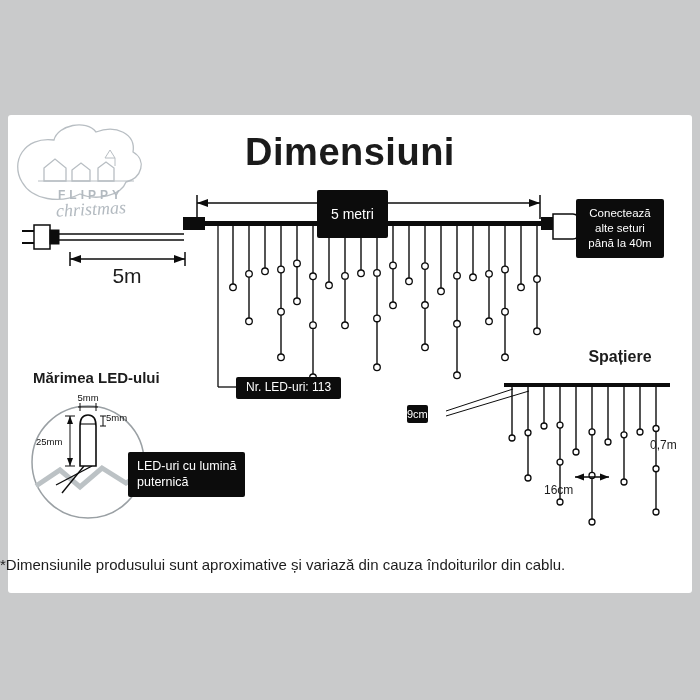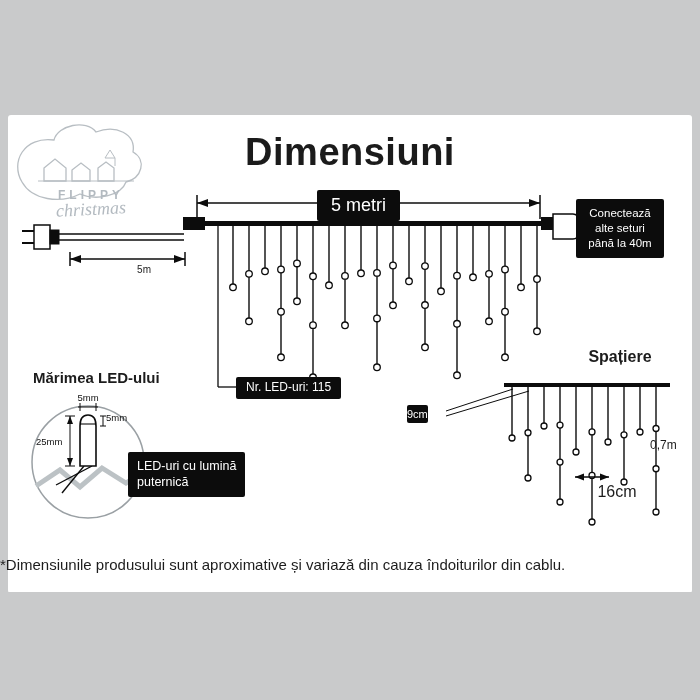--- a/index.html
+++ b/index.html
@@ -1,30 +1,30 @@
 <!DOCTYPE html>
 <html><head>
 <meta charset="utf-8">
 <style>
   html,body{margin:0;padding:0;background:#c9cacb;}
-  #stage{position:relative;width:700px;height:592px;background:#c9cacb;overflow:hidden;
+  #stage{position:relative;width:700px;height:700px;background:#c9cacb;overflow:hidden;
          font-family:"Liberation Sans",sans-serif;color:#1c1c1c;}
   #panel{position:absolute;left:8px;top:115px;width:684px;height:478px;background:#ffffff;border-radius:3px;}
   svg{position:absolute;left:0;top:0;}
   .abs{position:absolute;}
   .tag{position:absolute;background:#0c0c0c;color:#ffffff;border-radius:2px;line-height:1.3;}
   .title{left:0;width:700px;top:131px;text-align:center;font-size:38px;font-weight:600;letter-spacing:.5px;color:#1b1b1b;}
-  .tag-5metri{left:317px;top:190px;padding:4px 14px;font-size:18px;text-align:right;}
+  .tag-5metri{left:317px;top:190px;padding:15px 14px;font-size:14px;text-align:right;}
   .note-connect{left:576px;top:199px;width:76px;padding:7px 6px;font-size:11.5px;text-align:center;}
   .note-connect span{display:block;}
-  .lbl-5m{left:103px;top:264px;width:48px;text-align:right;font-size:10px;font-weight:500;}
+  .lbl-5m{left:103px;top:264px;width:48px;text-align:center;font-size:21px;font-weight:500;}
   .tag-ledcount{left:236px;top:377px;padding:3px 10px;font-size:12px;}
   .lbl-spatiere{left:575px;top:348px;width:90px;text-align:center;font-size:16px;font-weight:700;}
   .tag-9cm{left:407px;top:405px;padding:2px 0;font-size:11px;}
-  .lbl-16cm{left:596px;top:483px;width:42px;text-align:center;font-size:16px;font-weight:500;}
+  .lbl-16cm{left:544px;top:483px;width:42px;font-size:12px;font-weight:500;}
   .lbl-07m{left:650px;top:438px;font-size:12px;font-weight:500;}
   .lbl-marimea{left:33px;top:369px;font-size:15px;font-weight:700;}
   .dim{font-size:9.5px;font-weight:500;color:#111;}
   .dim-top{left:68px;top:392px;width:40px;text-align:center;}
   .dim-head{left:106px;top:412px;}
   .dim-len{left:36px;top:436px;}
   .tag-lednote{left:128px;top:452px;padding:6px 9px;font-size:12.5px;}
   .tag-lednote span{display:block;}
   .footnote{left:0;width:700px;top:556px;text-align:left;font-size:15px;font-weight:500;color:#1d1d1d;}
   .logo-flippy{left:46px;top:188px;width:90px;text-align:center;font-size:12px;font-weight:700;
@@ -222,21 +222,21 @@
   <div class="tag tag-5metri">5 metri</div>
 
   <div class="tag note-connect">
     <span>Conectează</span>
     <span>alte seturi</span>
     <span>până la 40m</span>
   </div>
 
   <div class="abs lbl-5m">5m</div>
 
-  <div class="tag tag-ledcount">Nr. LED-uri: 115</div>
+  <div class="tag tag-ledcount">Nr. LED-uri: 113</div>
 
   <div class="abs lbl-spatiere">Spațiere</div>
   <div class="tag tag-9cm">9cm</div>
   <div class="abs lbl-16cm">16cm</div>
   <div class="abs lbl-07m">0,7m</div>
 
   <div class="abs lbl-marimea">Mărimea LED-ului</div>
   <div class="abs dim dim-top">5mm</div>
   <div class="abs dim dim-head">5mm</div>
   <div class="abs dim dim-len">25mm</div>

